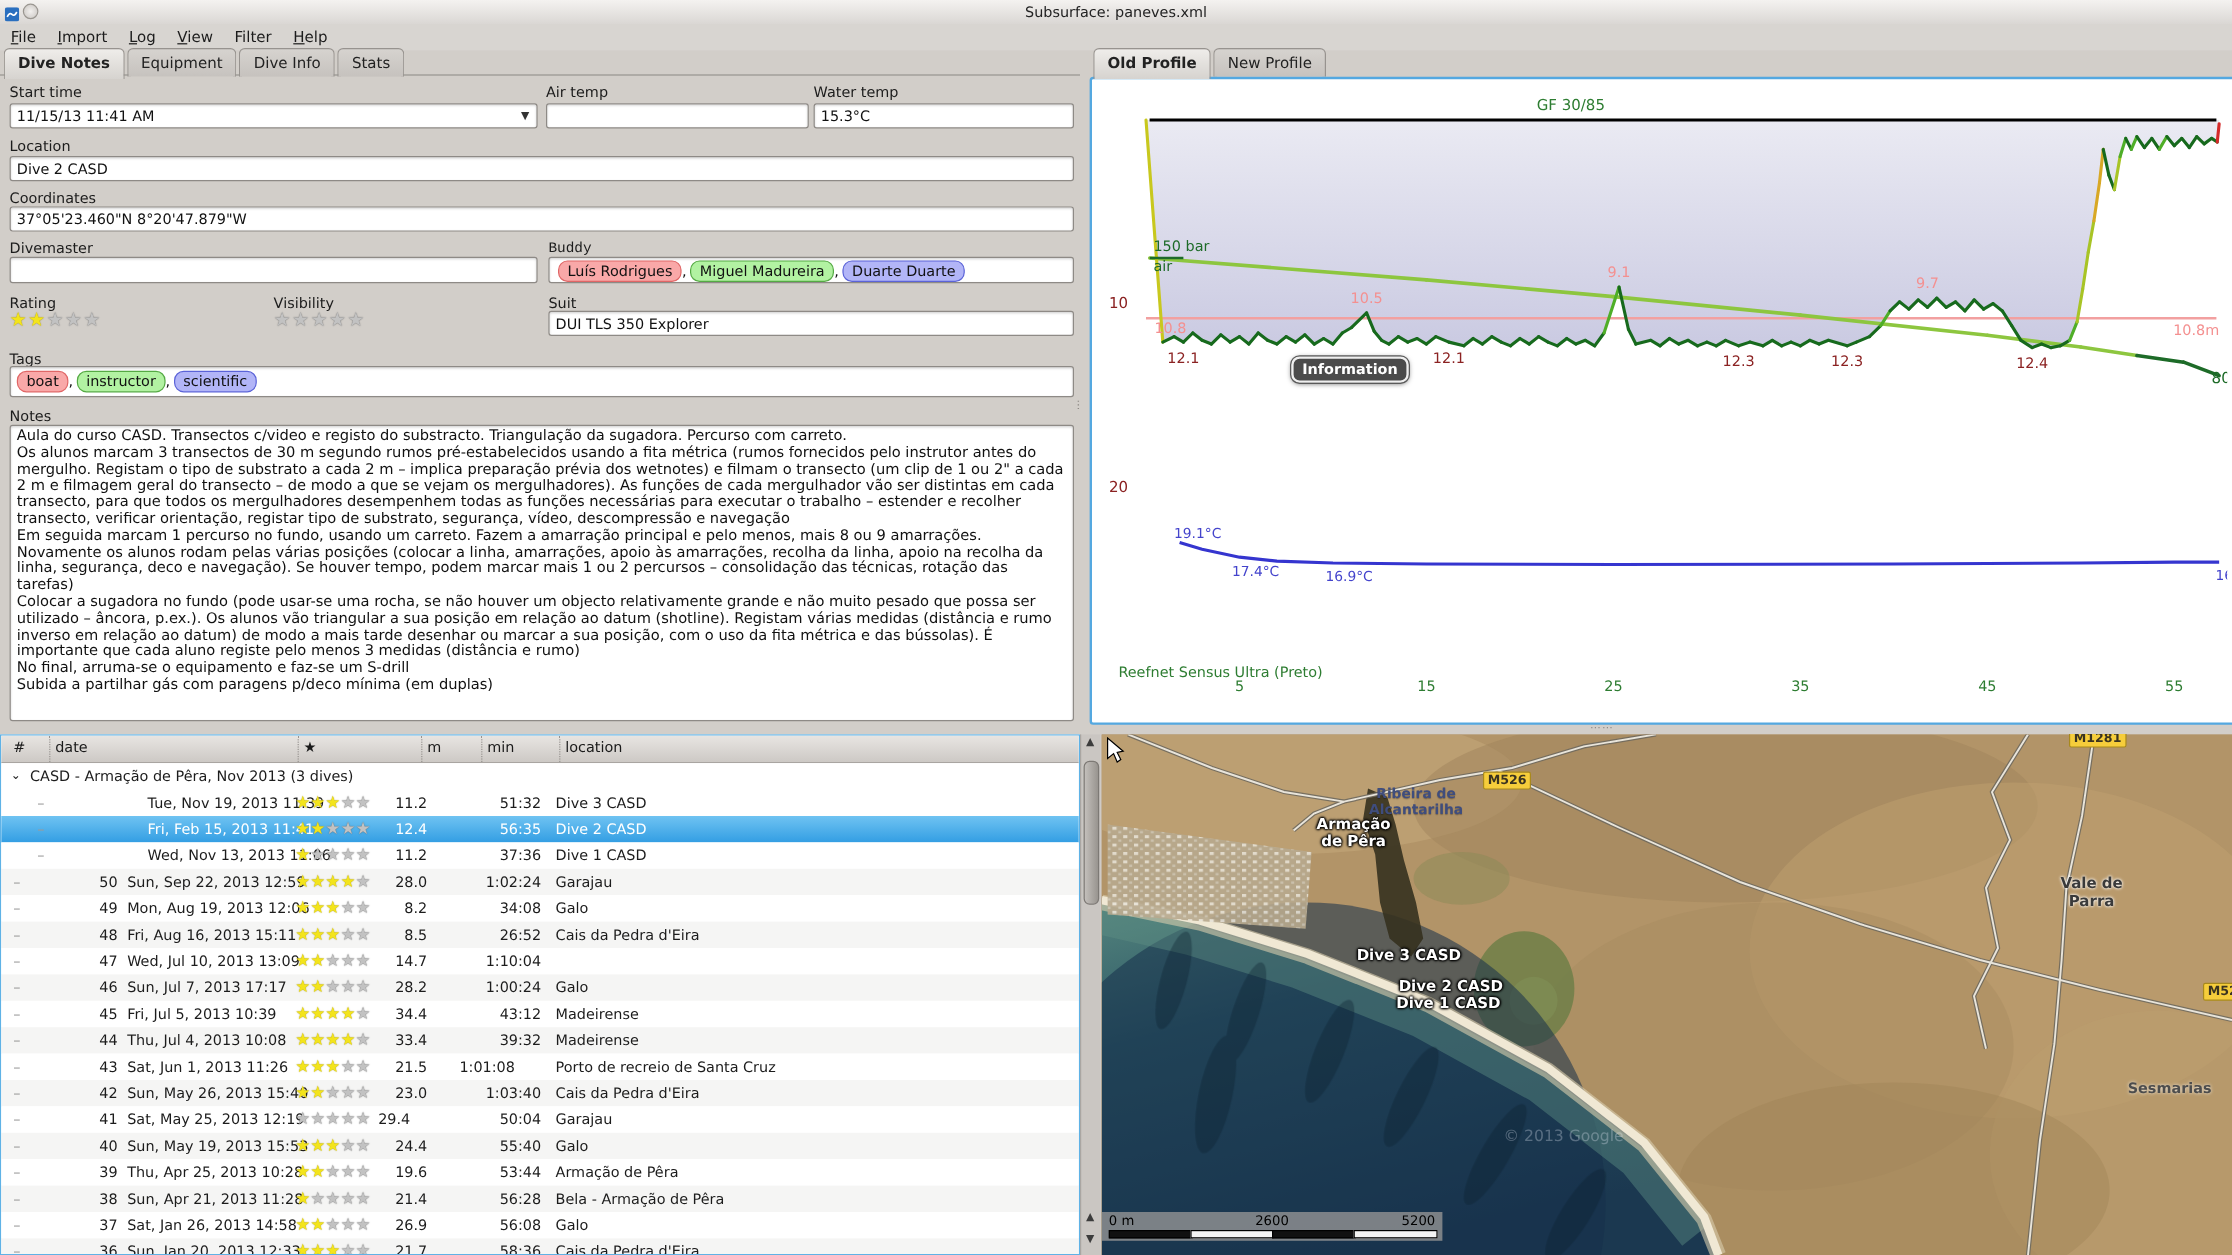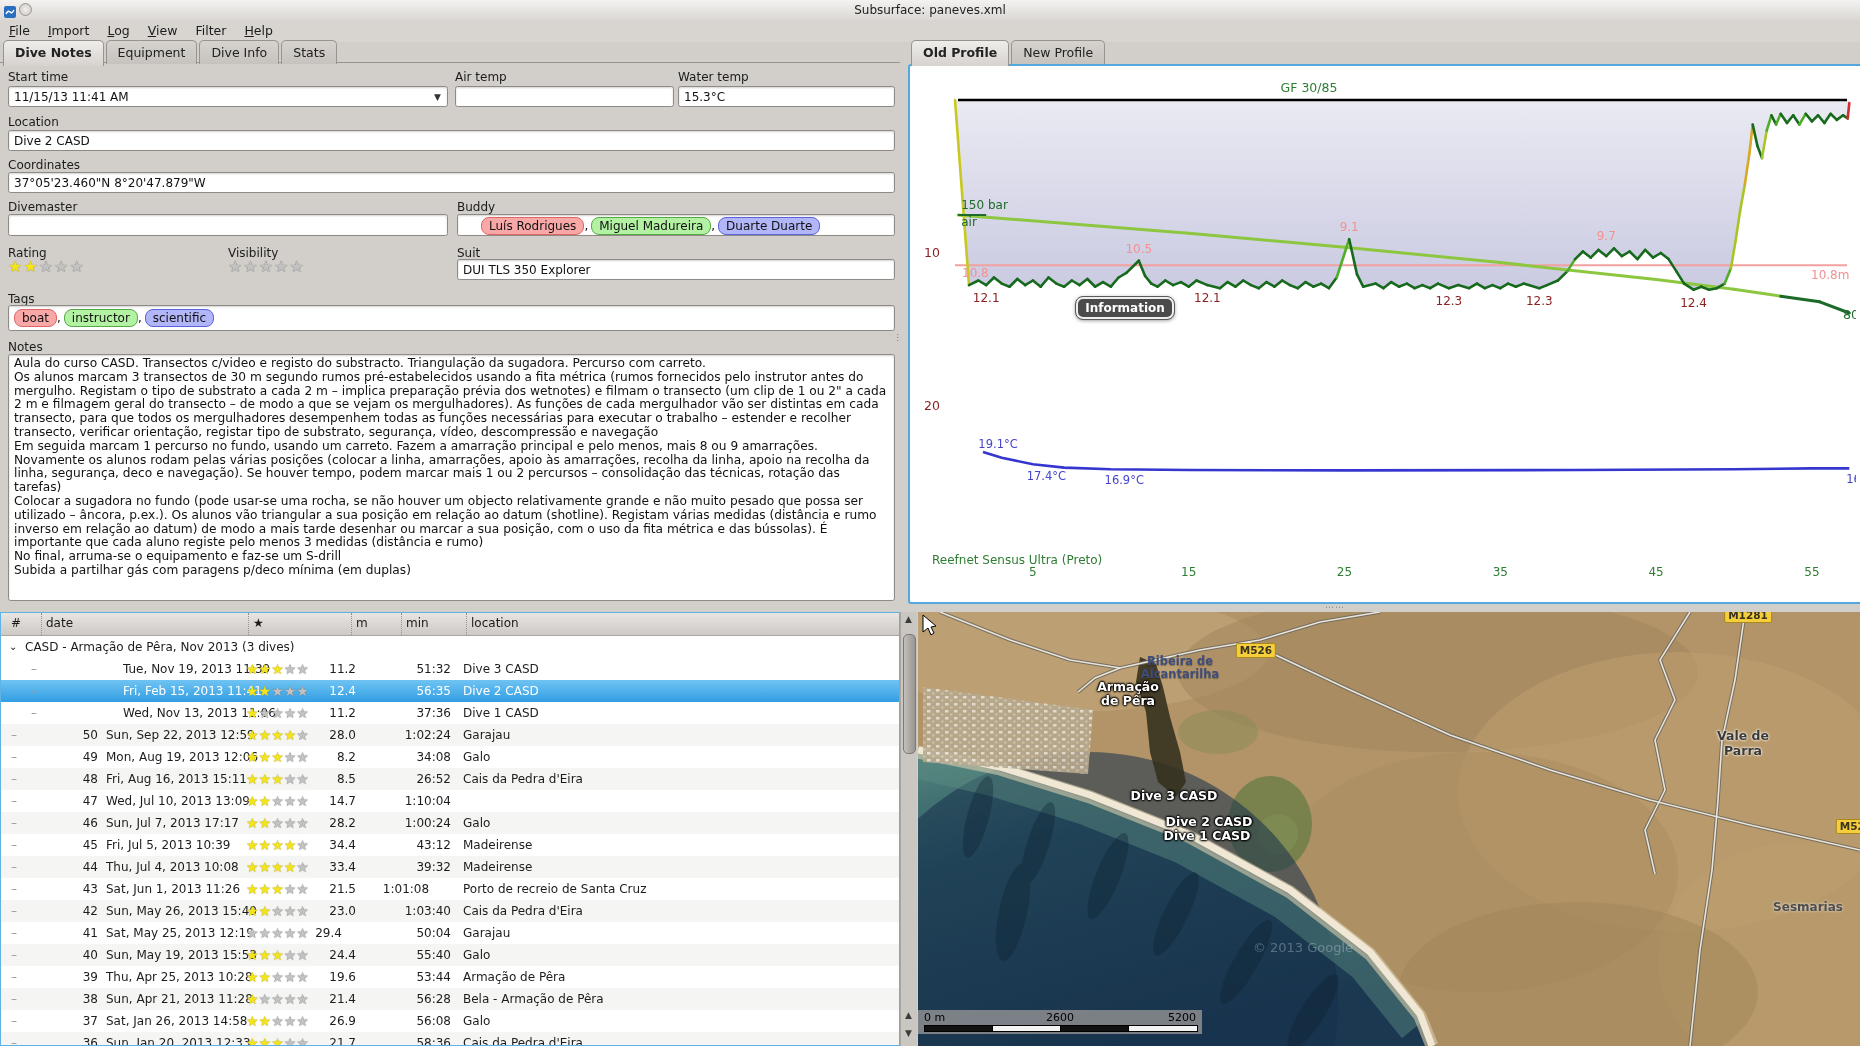--- a/index.html
+++ b/index.html
@@ -99,22 +99,22 @@
   <input class="abs tbox" style="left: 678px; top: 23px; width: 217px; height: 21px;" value="15.3°C">
 
   <div class="abs label" style="left:8px;top:52px;">Location</div>
   <input class="abs tbox" style="left: 8px; top: 67px; width: 887px; height: 21px;" value="Dive 2 CASD">
 
   <div class="abs label" style="left:8px;top:95px;">Coordinates</div>
   <input class="abs tbox" style="left: 8px; top: 109px; width: 887px; height: 21px;" value="37°05'23.460&quot;N 8°20'47.879&quot;W">
 
   <div class="abs label" style="left:8px;top:137px;">Divemaster</div>
   <input class="abs tbox" style="left: 8px; top: 151px; width: 440px; height: 22px;" value="">
-  <div class="abs label" style="left:457px;top:137px;">Buddy</div>
-  <div class="abs tbox" style="left:457px;top:151px;width:438px;height:22px;padding:0 20px;" id="buddy-box"><span class="chip pink">Luís Rodrigues</span><span class="chip-comma">,</span><span class="chip green">Miguel Madureira</span><span class="chip-comma">,</span><span class="chip blue">Duarte Duarte</span></div>
+  <div class="abs label" style="left:457px;top:137px;font-family:Liberation Mono, monospace;">Buddy</div>
+  <div class="abs tbox" style="left:457px;top:151px;width:438px;height:22px;padding:0 4px;" id="buddy-box"><span class="chip pink">Luís Rodrigues</span><span class="chip-comma">,</span><span class="chip green">Miguel Madureira</span><span class="chip-comma">,</span><span class="chip blue">Duarte Duarte</span></div>
 
   <div class="abs label" style="left:8px;top:183px;">Rating</div>
   <div class="abs" style="left:8px;top:194px;" id="rating-stars"><span class="star on">★</span><span class="star on">★</span><span class="star off">★</span><span class="star off">★</span><span class="star off">★</span></div>
   <div class="abs label" style="left:228px;top:183px;">Visibility</div>
   <div class="abs" style="left:228px;top:194px;" id="visibility-stars"><span class="star off">★</span><span class="star off">★</span><span class="star off">★</span><span class="star off">★</span><span class="star off">★</span></div>
   <div class="abs label" style="left:457px;top:183px;">Suit</div>
   <input class="abs tbox" style="left: 457px; top: 196px; width: 438px; height: 21px;" value="DUI TLS 350 Explorer">
 
   <div class="abs label" style="left:8px;top:229px;">Tags</div>
   <div class="abs tbox" style="left:8px;top:242px;width:887px;height:26px;padding:1px 2px;" id="tags-box"><span class="chip pink">boat</span><span class="chip-comma">,</span><span class="chip green">instructor</span><span class="chip-comma">,</span><span class="chip blue">scientific</span></div>

